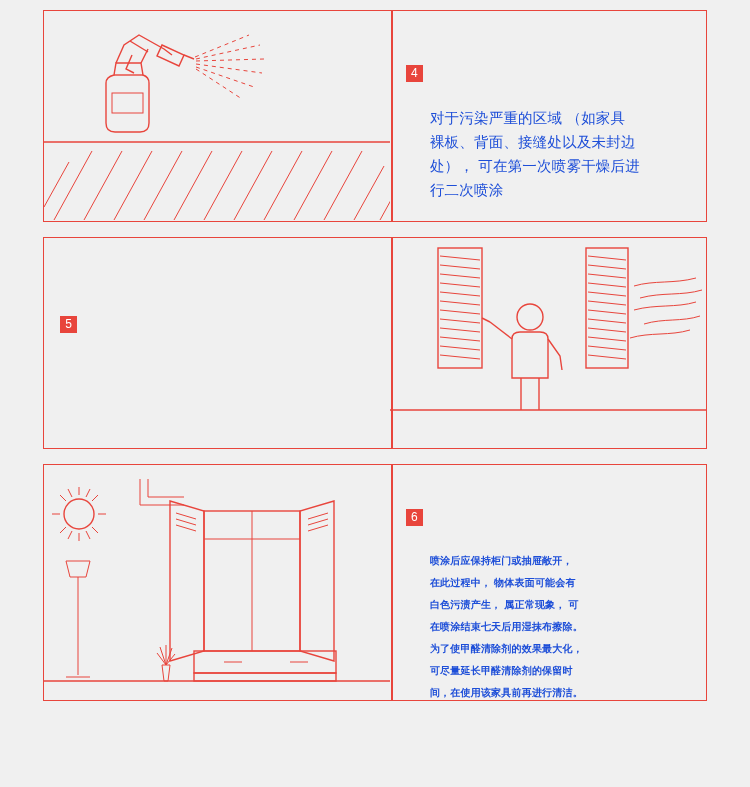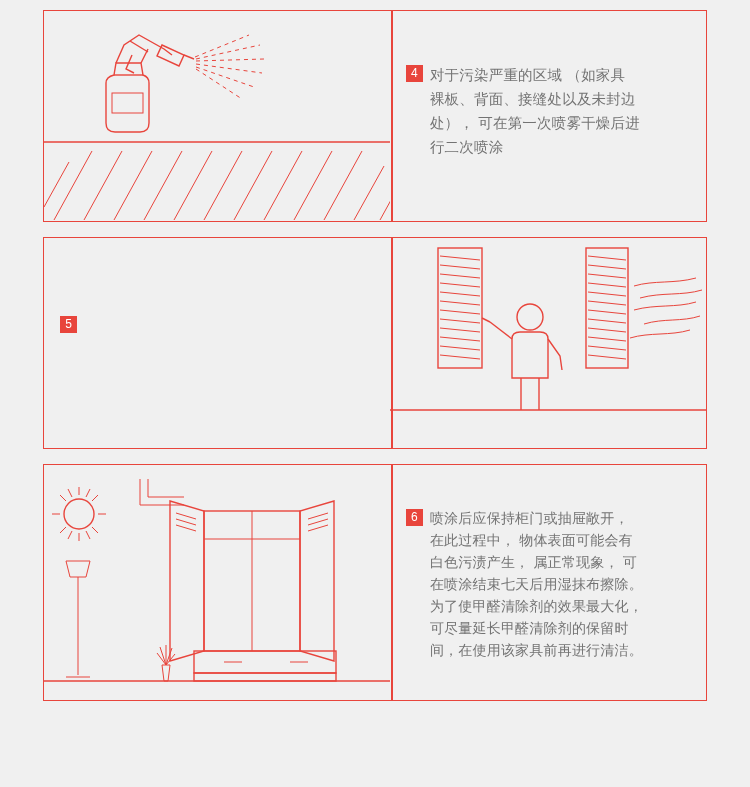--- a/index.html
+++ b/index.html
@@ -77,28 +77,29 @@
     font-size: 12px;
     line-height: 17px;
     text-align: center;
     font-family: "Liberation Sans", sans-serif;
     margin-right: 7px;
     margin-top: 2px;
     user-select: none;
   }
   .step-text {
     flex: 1 1 auto;
-    color: #737373;
+    color: #1d4ed8;
     font-size: 14.5px;
     line-height: 24px;
     letter-spacing: 0.2px;
     font-family: "Liberation Sans", sans-serif;
     white-space: pre-line;
-  }
-  #panel-6 .step-text { font-size: 14px; line-height: 22px; }
+    margin-top: 43px;
+  }
+  #panel-6 .step-text { font-size: 10px; line-height: 22px; font-weight: bold; }
 
   svg { display: block; }
   .ln { fill: none; stroke: #e8453c; stroke-width: 1.4; }
   .ln-thin { fill: none; stroke: #e8453c; stroke-width: 1; }
 </style>
 </head>
 <body>
 
 <div class="page">
 

